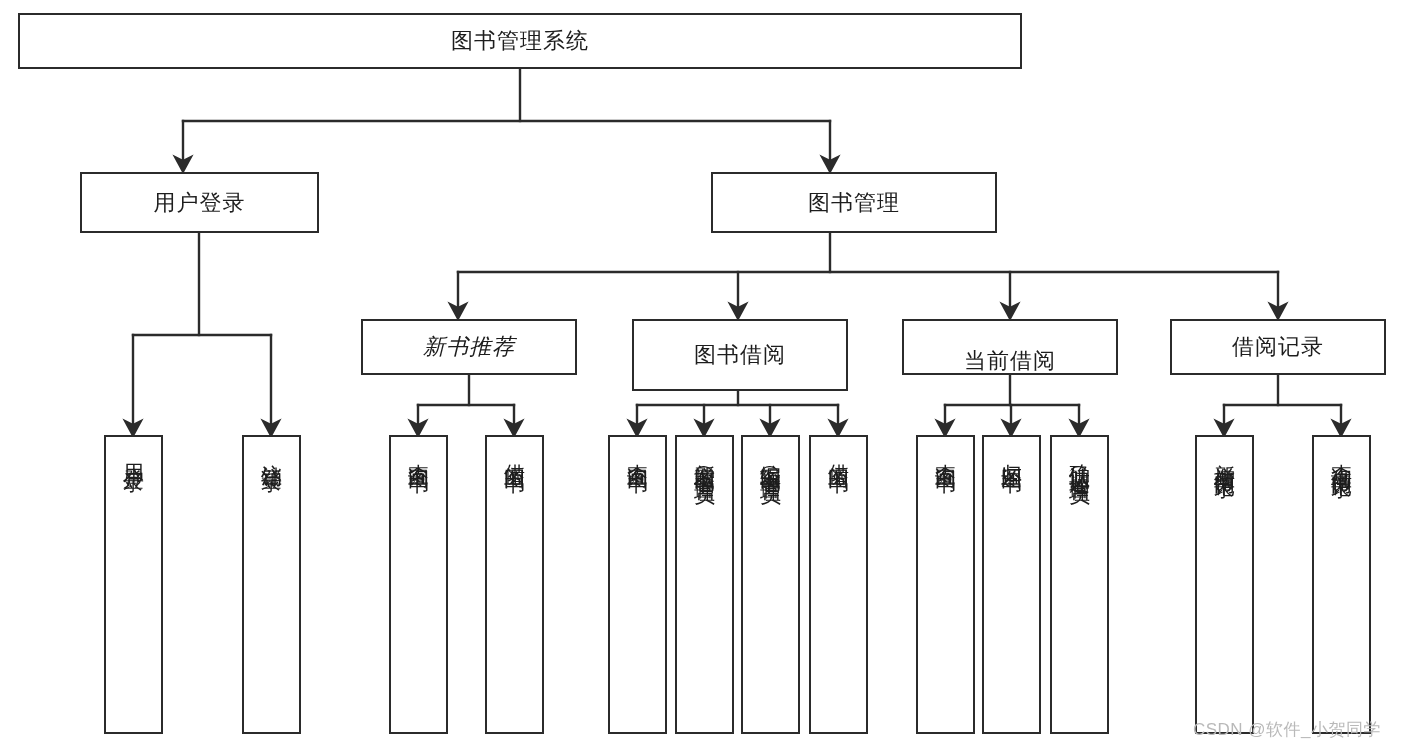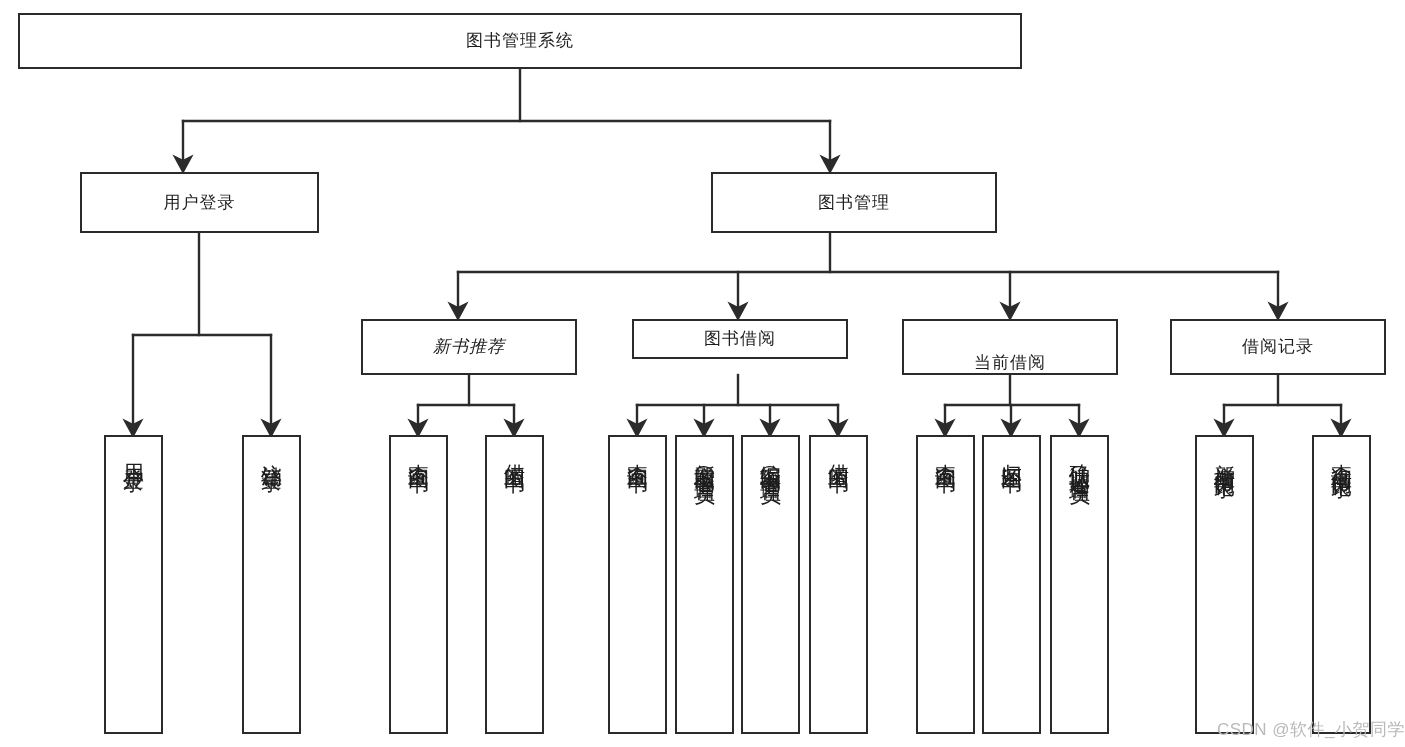--- a/index.html
+++ b/index.html
@@ -25,21 +25,21 @@
     position:absolute;
     box-sizing:border-box;
     border:2px solid #2b2b2b;
     background:#ffffff;
     display:flex;
     align-items:center;
     justify-content:center;
     z-index:2;
   }
   .node .lbl{
-    font-size:17px;
+    font-size:22px;
     line-height:1.15;
     color:#1d1d1d;
     letter-spacing:1px;
     white-space:nowrap;
   }
   
   .node.horiz .lbl{
     writing-mode:horizontal-tb;
   }
   
@@ -52,21 +52,21 @@
     writing-mode:vertical-rl;
     text-orientation:upright;
     font-size:21px;
     line-height:1.05;
     letter-spacing:3px;
     white-space:normal;
     max-height:265px;
   }
   .watermark{
     position:absolute;
-    right:0;
+    right:24px;
     bottom:6px;
     font-size:17px;
     color:#b9b9b9;
     z-index:5;
     white-space:nowrap;
     letter-spacing:0.5px;
   }
 </style>
 </head>
 <body>
@@ -130,21 +130,21 @@
   <div class="node horiz" style="left:80px;top:172px;width:239px;height:61px;">
     <span class="lbl">用户登录</span>
   </div>
   <div class="node horiz" style="left:711px;top:172px;width:286px;height:61px;">
     <span class="lbl">图书管理</span>
   </div>
 
   <div class="node horiz" style="left:361px;top:319px;width:216px;height:56px;font-style:italic;">
     <span class="lbl">新书推荐</span>
   </div>
-  <div class="node horiz" style="left:632px;top:319px;width:216px;height:40px;">
+  <div class="node horiz" style="left:632px;top:319px;width:216px;height:72px;">
     <span class="lbl">图书借阅</span>
   </div>
   <div class="node horiz" style="left:902px;top:319px;width:216px;height:56px;align-items:flex-end;">
     <span class="lbl">当前借阅</span>
   </div>
   <div class="node horiz" style="left:1170px;top:319px;width:216px;height:56px;text-align:right;">
     <span class="lbl">借阅记录</span>
   </div>
 
   <div class="node vert" style="left:104px;top:435px;width:59px;height:299px;">

